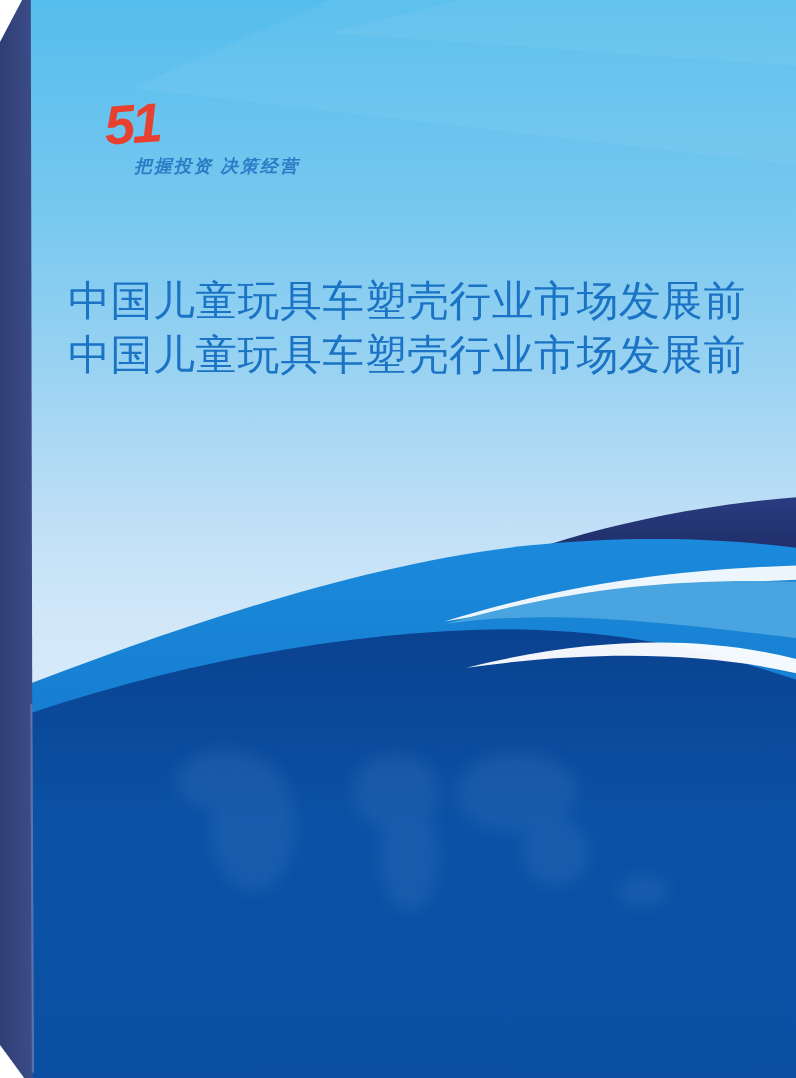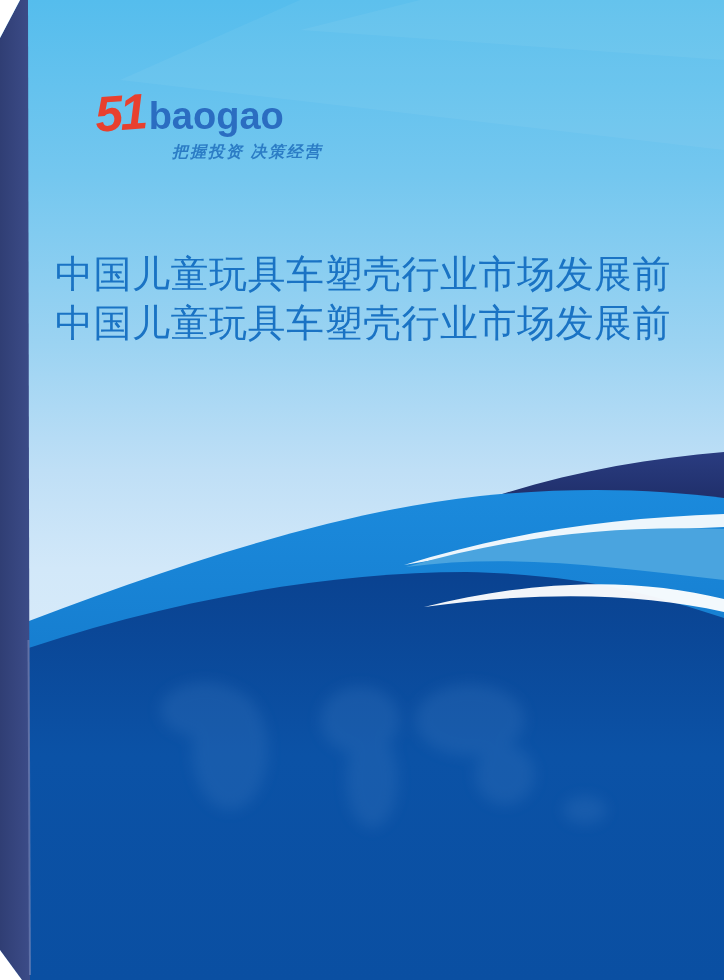--- a/index.html
+++ b/index.html
@@ -26,31 +26,31 @@
   .logo-row{display:flex;align-items:flex-end;}
   .logo-number{
     color:#E8402E;font-size:50px;font-weight:800;font-style:italic;
     letter-spacing:-3px;transform:rotate(-4deg);display:inline-block;
   }
   .logo-name{
     color:#2B6DC1;font-size:38px;font-weight:800;letter-spacing:0px;
     margin-left:4px;display:inline-block;padding-bottom:3px;
   }
   .logo-tagline{
-    margin-top:6px;margin-left:77px;
+    margin-top:6px;margin-left:27px;
     color:#2B7CC5;font-size:16px;font-weight:700;font-style:italic;
     letter-spacing:2px;white-space:nowrap;text-align:center;
   }
   
   .title{
     position:absolute;left:55px;top:250px;width:630px;
     color:#1A73C4;font-size:38px;font-weight:500;
     line-height:49px;letter-spacing:0.5px;
   }
-  .title div{white-space:nowrap;}
+  .title div{white-space:nowrap;text-align:center;}
 </style>
 </head>
 <body>
 
 <div class="page">
 
   <svg class="sheen" viewBox="0 0 724 560">
     <polygon points="300,0 724,0 724,150 120,80" fill="#ffffff" opacity="0.05"></polygon>
     <polygon points="420,0 724,0 724,60 300,30" fill="#ffffff" opacity="0.05"></polygon>
   </svg>
@@ -107,21 +107,20 @@
     </defs>
     <polygon points="20,0 28,0 30,980 22,980 0,950 0,38" fill="url(#gSpine)"></polygon>
     <line x1="28.5" y1="640" x2="30" y2="975" stroke="#7486B8" stroke-width="2" opacity="0.65"></line>
     <polygon points="0,0 20,0 0,38" fill="#ffffff"></polygon>
     <polygon points="0,950 22,980 0,980" fill="#ffffff"></polygon>
   </svg>
 
   <div class="logo">
     <div class="logo-row">
       <span class="logo-number">51</span>
-      <span class="logo-name">baogao</span>
     </div>
     <div class="logo-tagline">把握投资 决策经营</div>
   </div>
 
   <div class="title">
     <div>中国儿童玩具车塑壳行业市场发展前</div>
     <div>中国儿童玩具车塑壳行业市场发展前</div>
   </div>
 
 </div>

